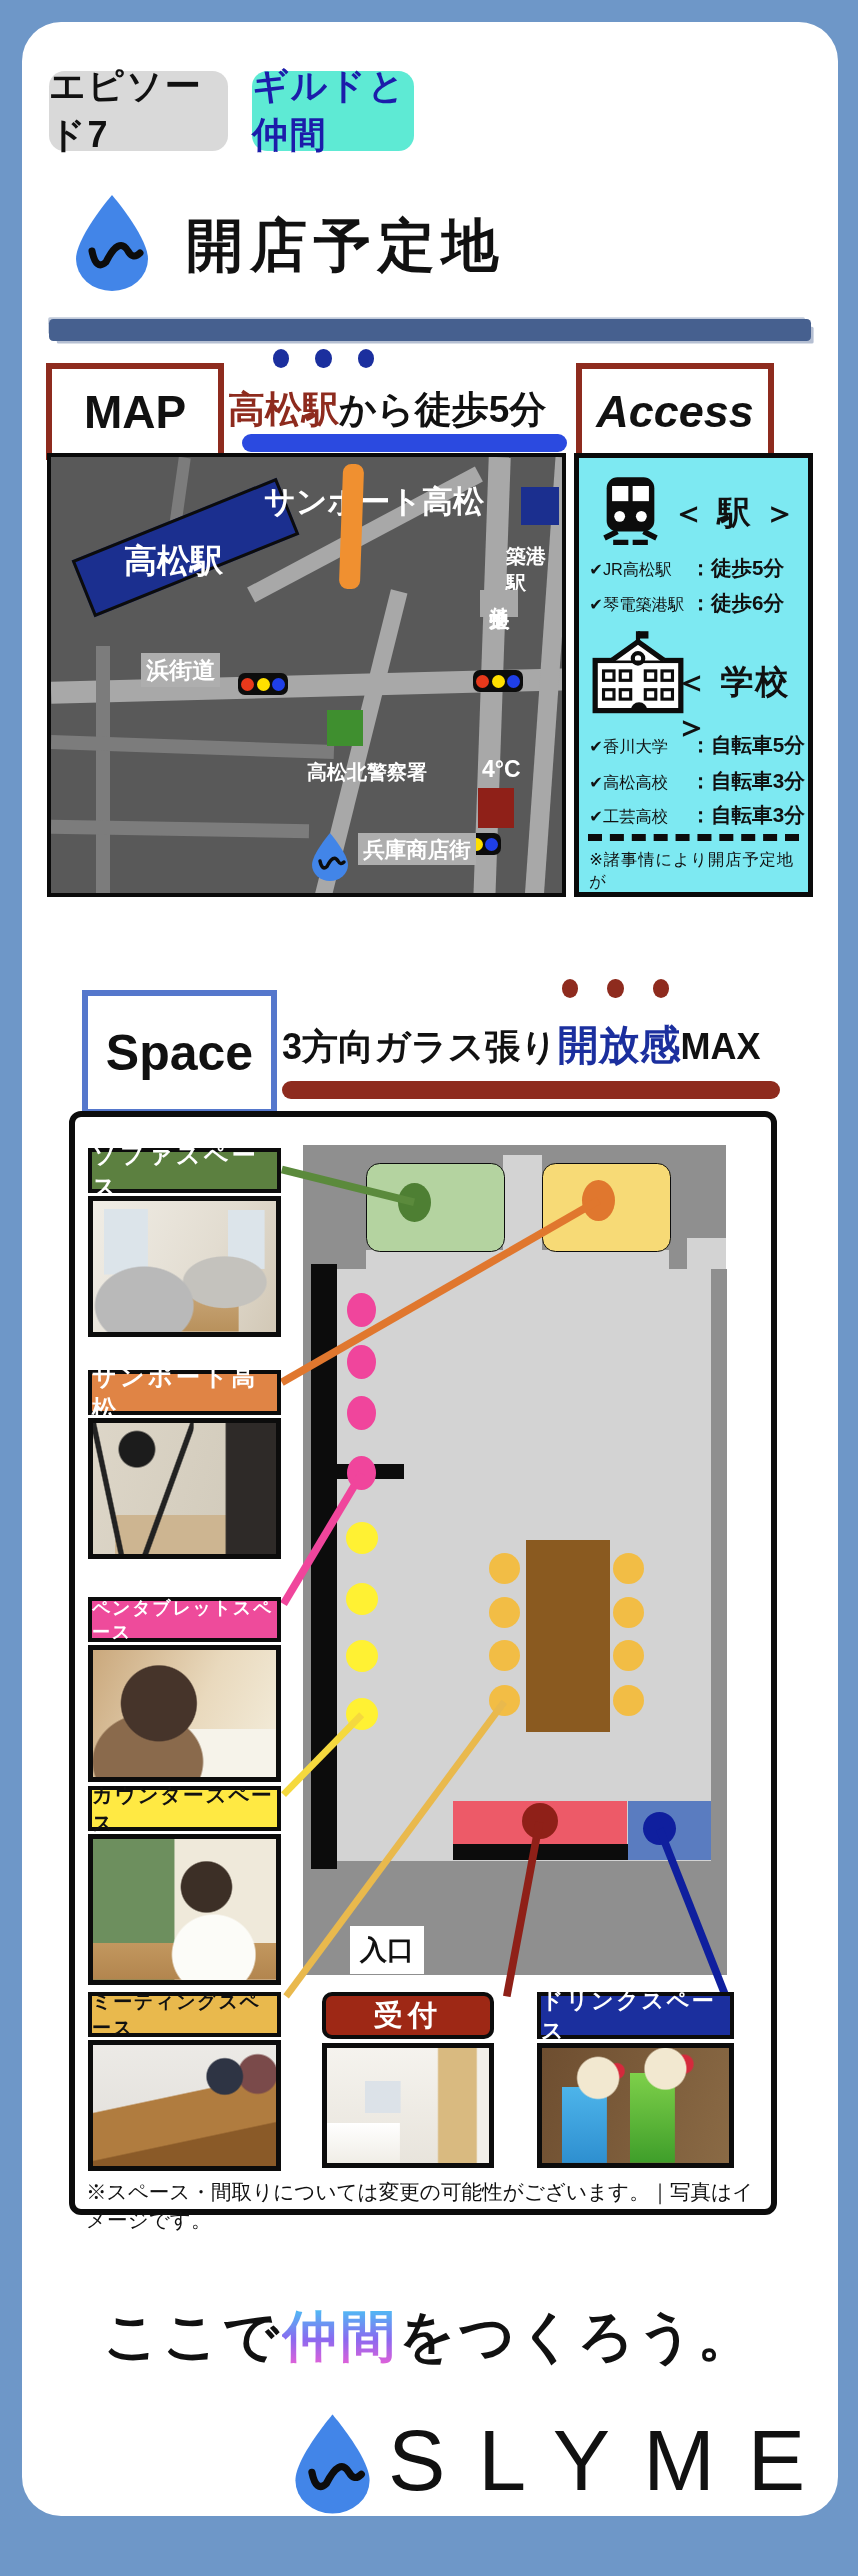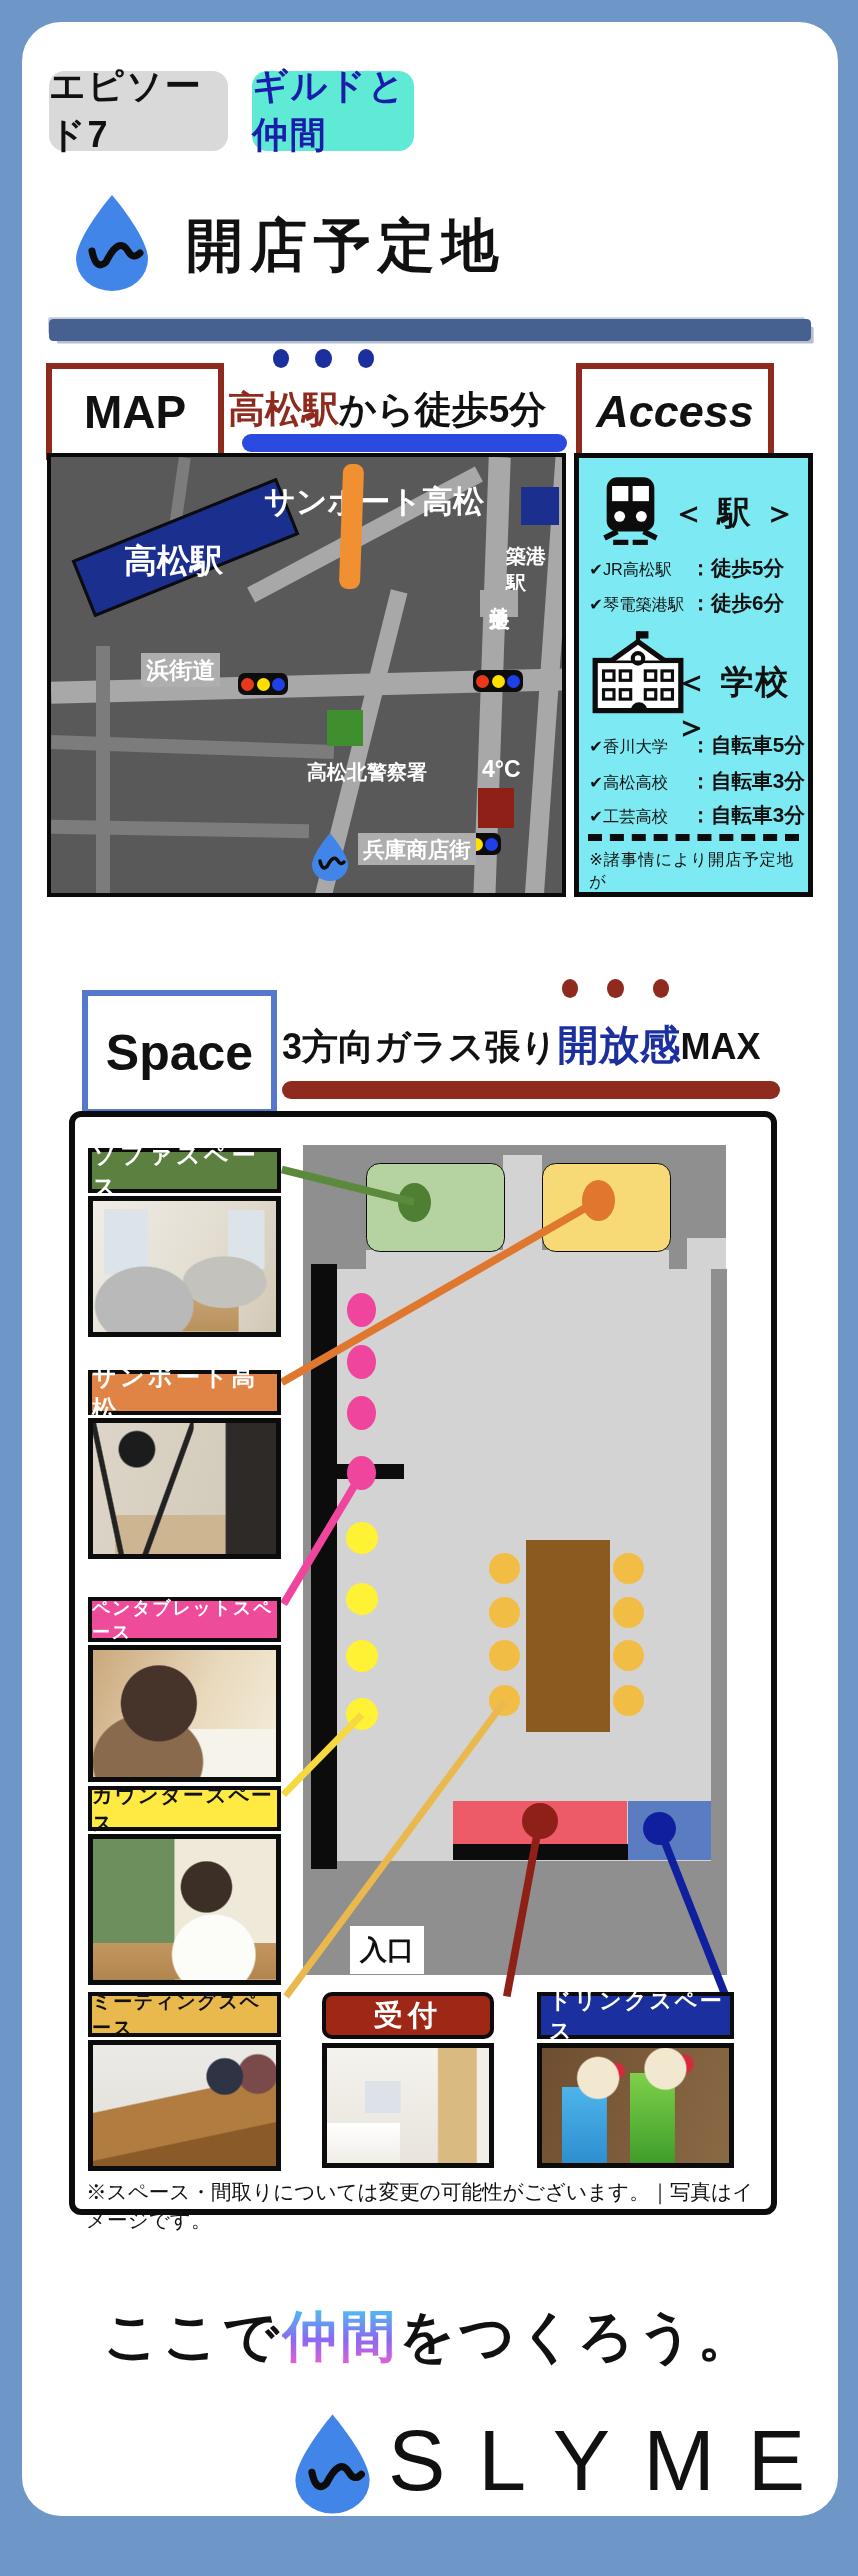--- a/index.html
+++ b/index.html
@@ -330,21 +330,21 @@
 
 <div class="arealabel" style="left:322px;top:1992px;width:172px;height:47px;background:#9e2815;color:#fff;font-size:29px;letter-spacing:5.2px;border-radius:10px;">
   <span>受付</span>
 </div>
 <div class="photo" style="left:322px;top:2043px;width:172px;height:125px;background:
   linear-gradient(#ffffff,#f0ede6) 0 100%/45% 35% no-repeat,
   linear-gradient(90deg, transparent 68%, #d9ba80 69% 92%, #f2efe9 93%),
   linear-gradient(#dce2e8,#dce2e8) 30% 40%/22% 28% no-repeat,
   linear-gradient(#f5f3ee,#e8e4dc);"></div>
 
-<div class="arealabel" style="left:537px;top:1992px;width:197px;height:47px;background:#1b2f9e;color:#fff;font-size:22px;letter-spacing:2.6px;padding-left:8px;">
+<div class="arealabel" style="left:537px;top:1992px;width:197px;height:47px;background:#1b2f9e;color:#fff;font-size:22px;letter-spacing:2.6px;">
   <span>ドリンクスペース</span>
 </div>
 <div class="photo" style="left:537px;top:2043px;width:197px;height:125px;background:
   radial-gradient(circle at 30% 26%, #f2e8d0 0 13%, transparent 14%),
   radial-gradient(circle at 40% 20%, #d42a3c 0 5%, transparent 6%),
   radial-gradient(circle at 66% 18%, #f2e8d0 0 13%, transparent 14%),
   radial-gradient(circle at 76% 14%, #d42a3c 0 5%, transparent 6%),
   linear-gradient(#4db4ea,#2e8fd0) 14% 100%/24% 66% no-repeat,
   linear-gradient(#7ed04a,#3f9e2a) 62% 100%/24% 78% no-repeat,
   linear-gradient(110deg,#6e4e30,#8a6a45);"></div>

